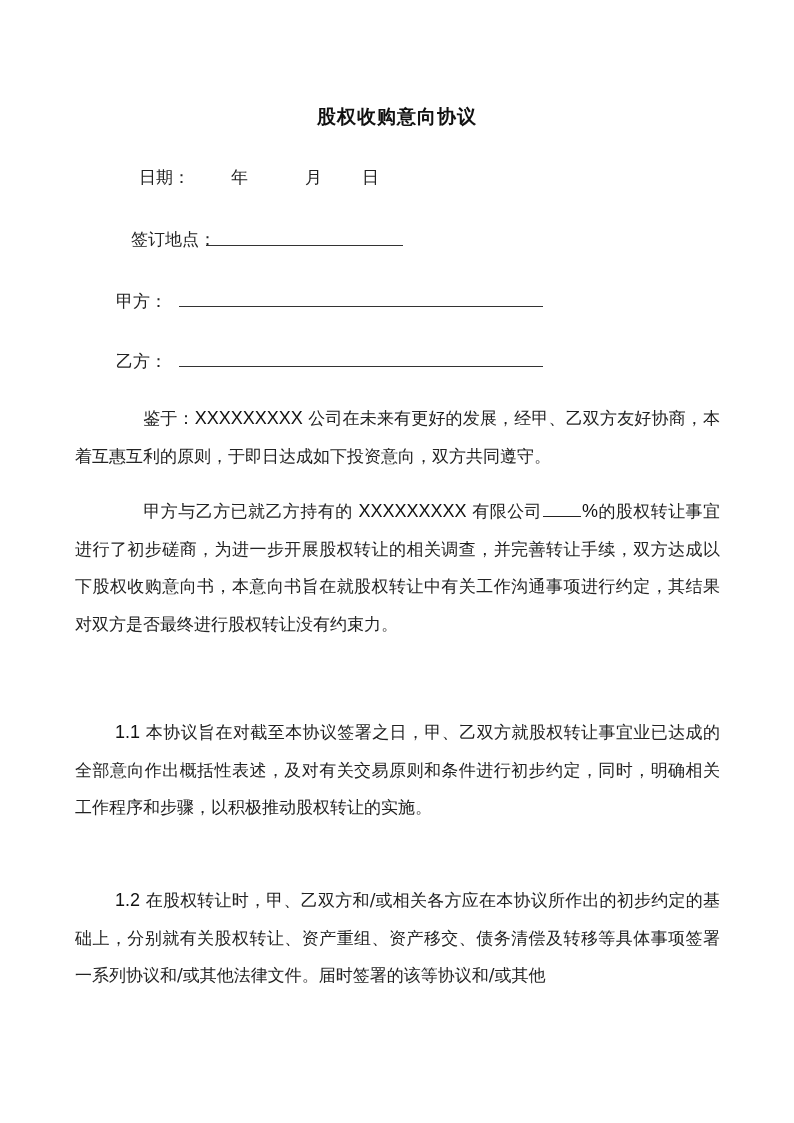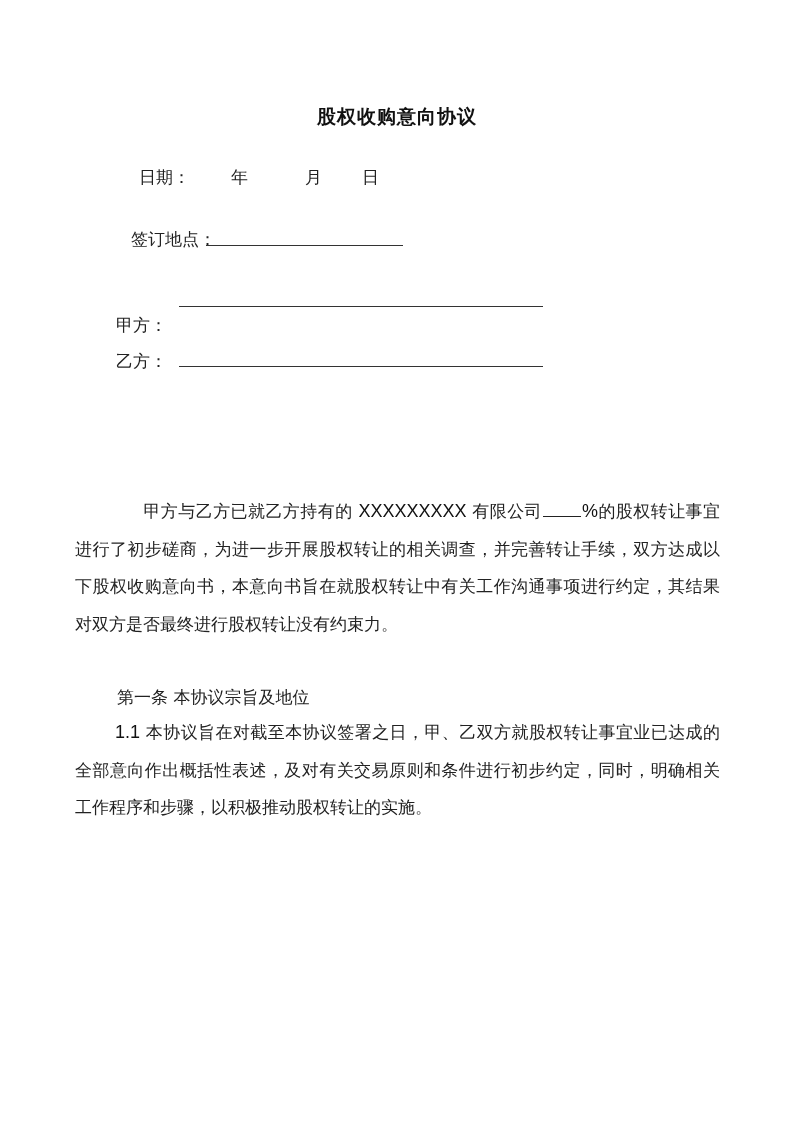--- a/index.html
+++ b/index.html
@@ -87,27 +87,28 @@
   <div class="line date-line">
     <span style="left:0;">日期：</span>
     <span style="left:92px;">年</span>
     <span style="left:166px;">月</span>
     <span style="left:223px;">日</span>
   </div>
 
   <span class="field-label" style="left:131px; top:228px;">签订地点：</span>
   <div class="blank-line" style="left:206px; top:245px; width:197px;"></div>
 
-  <span class="field-label" style="left:116px; top:290px;margin-top:24px;">甲方：</span>
+  <span class="field-label" style="left:116px; top:290px;">甲方：</span>
   <div class="blank-line" style="left:179px; top:306px; width:364px;"></div>
 
   <span class="field-label" style="left:116px; top:350px;">乙方：</span>
   <div class="blank-line" style="left:179px; top:366px; width:364px;"></div>
 
+  <div class="para" style="top:400px;"><span class="indent"></span><span>鉴于：</span><span class="latin">XXXXXXXXX</span><span> 公司在未来有更好的发展，经甲、乙双方友好协商，本着互惠互利的原则，于即日达成如下投资意向，双方共同遵守。</span></div>
 
   <div class="para" style="top:493px;"><span class="indent"></span><span>甲方与乙方已就乙方持有的 </span><span class="latin">XXXXXXXXX</span><span> 有限公司</span><span class="underscore-blank"></span><span class="latin">%</span><span>的股权转让事宜进行了初步磋商，为进一步开展股权转让的相关调查，并完善转让手续，双方达成以下股权收购意向书，本意向书旨在就股权转让中有关工作沟通事项进行约定，其结果对双方是否最终进行股权转让没有约束力。</span></div>
 
-  <div class="section-heading">第一条  本协议宗旨及地位</div>
 
   <div class="para" style="top:714px;"><span style="display:inline-block;width:40px;"></span><span class="clause-num">1.1</span><span> 本协议旨在对截至本协议签署之日，甲、乙双方就股权转让事宜业已达成的全部意向作出概括性表述，及对有关交易原则和条件进行初步约定，同时，明确相关工作程序和步骤，以积极推动股权转让的实施。</span></div>
 
+  <div class="para" style="top:882px;"><span style="display:inline-block;width:40px;"></span><span class="clause-num">1.2</span><span> 在股权转让时，甲、乙双方和/或相关各方应在本协议所作出的初步约定的基础上，分别就有关股权转让、资产重组、资产移交、债务清偿及转移等具体事项签署一系列协议和/或其他法律文件。届时签署的该等协议和/或其他</span></div>
 
 </div>
 
 </body></html>

